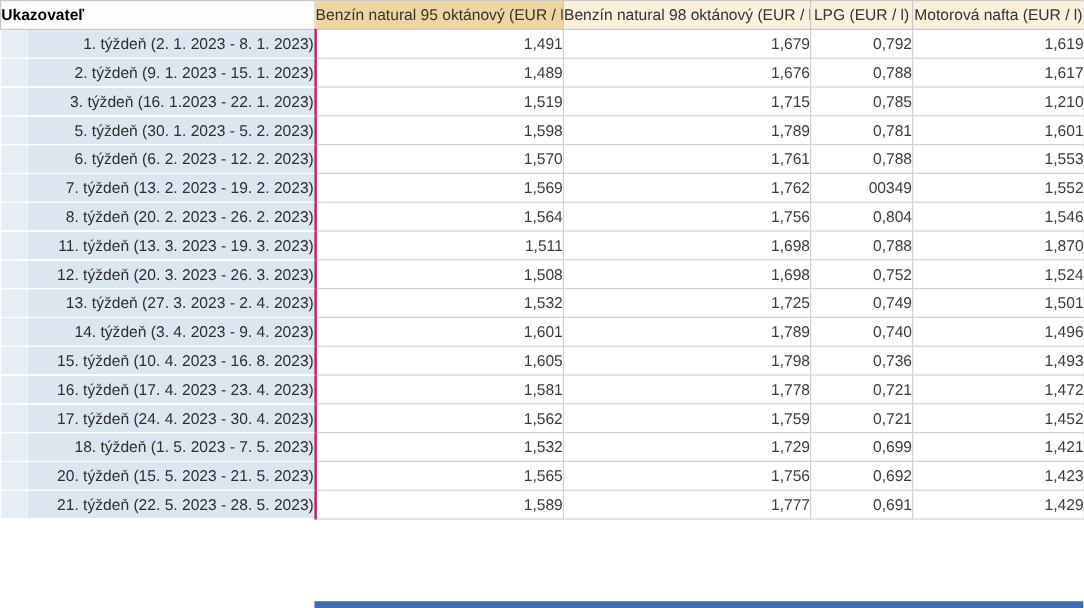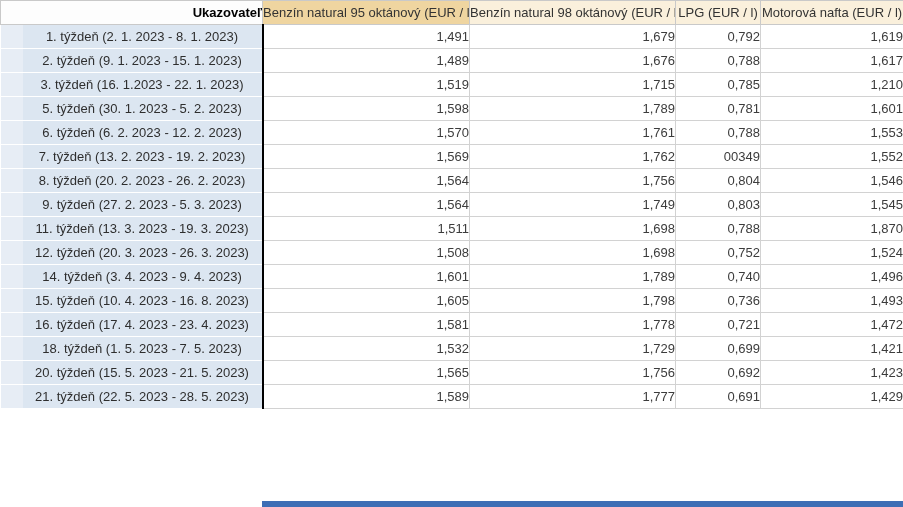--- a/index.html
+++ b/index.html
@@ -34,21 +34,21 @@
   tr.header-row th {
     height: 24px;
     font-size: 13px;
     line-height: 22px;
     border: 1px solid #c9c9c9;
   }
   th.corner-header {
     background: #fdfdfd;
     color: #000000;
     font-weight: bold;
-    text-align: right;
+    text-align: left;
   }
   th.col-header {
     background: #faf0dc;
     color: #333333;
     font-weight: normal;
     text-align: center;
     cursor: pointer;
   }
   th.col-header.highlighted {
     background: #efd5a0;
@@ -57,24 +57,24 @@
     height: 23px;
     line-height: 23px;
   }
   td.indent-cell {
     background: #e7edf5;
     border-bottom: 1px solid #ffffff;
   }
   td.row-label-cell {
     background: #dce6f1;
     color: #2e2e2e;
-    text-align: center;
+    text-align: right;
     padding-left: 20px;
     border-bottom: 1px solid #ffffff;
-    border-right: 2px solid #000000;
+    border-right: 2px solid #be185d;
   }
   td.value-cell {
     background: #ffffff;
     color: #3c3c3c;
     text-align: right;
     padding-right: 10px;
     border-right: 1px solid #d2d2d2;
     border-bottom: 1px solid #d2d2d2;
   }
   .hscroll-thumb {
@@ -163,44 +163,44 @@
         <tr class="data-row">
           <td class="indent-cell"></td>
           <td class="row-label-cell">8. týždeň (20. 2. 2023 - 26. 2. 2023)</td>
           <td class="value-cell">1,564</td>
           <td class="value-cell">1,756</td>
           <td class="value-cell">0,804</td>
           <td class="value-cell">1,546</td>
         </tr>
         <tr class="data-row">
           <td class="indent-cell"></td>
-          <td class="row-label-cell">9. týždeň (27. 2. 2023 - 5. 3. 2023)</td>
-          <td class="value-cell">1,564</td>
-          <td class="value-cell">1,749</td>
-          <td class="value-cell">0,803</td>
-          <td class="value-cell">1,545</td>
-        </tr>
-        <tr class="data-row">
-          <td class="indent-cell"></td>
           <td class="row-label-cell">11. týždeň (13. 3. 2023 - 19. 3. 2023)</td>
           <td class="value-cell">1,511</td>
           <td class="value-cell">1,698</td>
           <td class="value-cell">0,788</td>
           <td class="value-cell">1,870</td>
         </tr>
         <tr class="data-row">
           <td class="indent-cell"></td>
           <td class="row-label-cell">12. týždeň (20. 3. 2023 - 26. 3. 2023)</td>
           <td class="value-cell">1,508</td>
           <td class="value-cell">1,698</td>
           <td class="value-cell">0,752</td>
           <td class="value-cell">1,524</td>
         </tr>
         <tr class="data-row">
           <td class="indent-cell"></td>
+          <td class="row-label-cell">13. týždeň (27. 3. 2023 - 2. 4. 2023)</td>
+          <td class="value-cell">1,532</td>
+          <td class="value-cell">1,725</td>
+          <td class="value-cell">0,749</td>
+          <td class="value-cell">1,501</td>
+        </tr>
+        <tr class="data-row">
+          <td class="indent-cell"></td>
           <td class="row-label-cell">14. týždeň (3. 4. 2023 - 9. 4. 2023)</td>
           <td class="value-cell">1,601</td>
           <td class="value-cell">1,789</td>
           <td class="value-cell">0,740</td>
           <td class="value-cell">1,496</td>
         </tr>
         <tr class="data-row">
           <td class="indent-cell"></td>
           <td class="row-label-cell">15. týždeň (10. 4. 2023 - 16. 8. 2023)</td>
           <td class="value-cell">1,605</td>
@@ -211,20 +211,28 @@
         <tr class="data-row">
           <td class="indent-cell"></td>
           <td class="row-label-cell">16. týždeň (17. 4. 2023 - 23. 4. 2023)</td>
           <td class="value-cell">1,581</td>
           <td class="value-cell">1,778</td>
           <td class="value-cell">0,721</td>
           <td class="value-cell">1,472</td>
         </tr>
         <tr class="data-row">
           <td class="indent-cell"></td>
+          <td class="row-label-cell">17. týždeň (24. 4. 2023 - 30. 4. 2023)</td>
+          <td class="value-cell">1,562</td>
+          <td class="value-cell">1,759</td>
+          <td class="value-cell">0,721</td>
+          <td class="value-cell">1,452</td>
+        </tr>
+        <tr class="data-row">
+          <td class="indent-cell"></td>
           <td class="row-label-cell">18. týždeň (1. 5. 2023 - 7. 5. 2023)</td>
           <td class="value-cell">1,532</td>
           <td class="value-cell">1,729</td>
           <td class="value-cell">0,699</td>
           <td class="value-cell">1,421</td>
         </tr>
         <tr class="data-row">
           <td class="indent-cell"></td>
           <td class="row-label-cell">20. týždeň (15. 5. 2023 - 21. 5. 2023)</td>
           <td class="value-cell">1,565</td>

